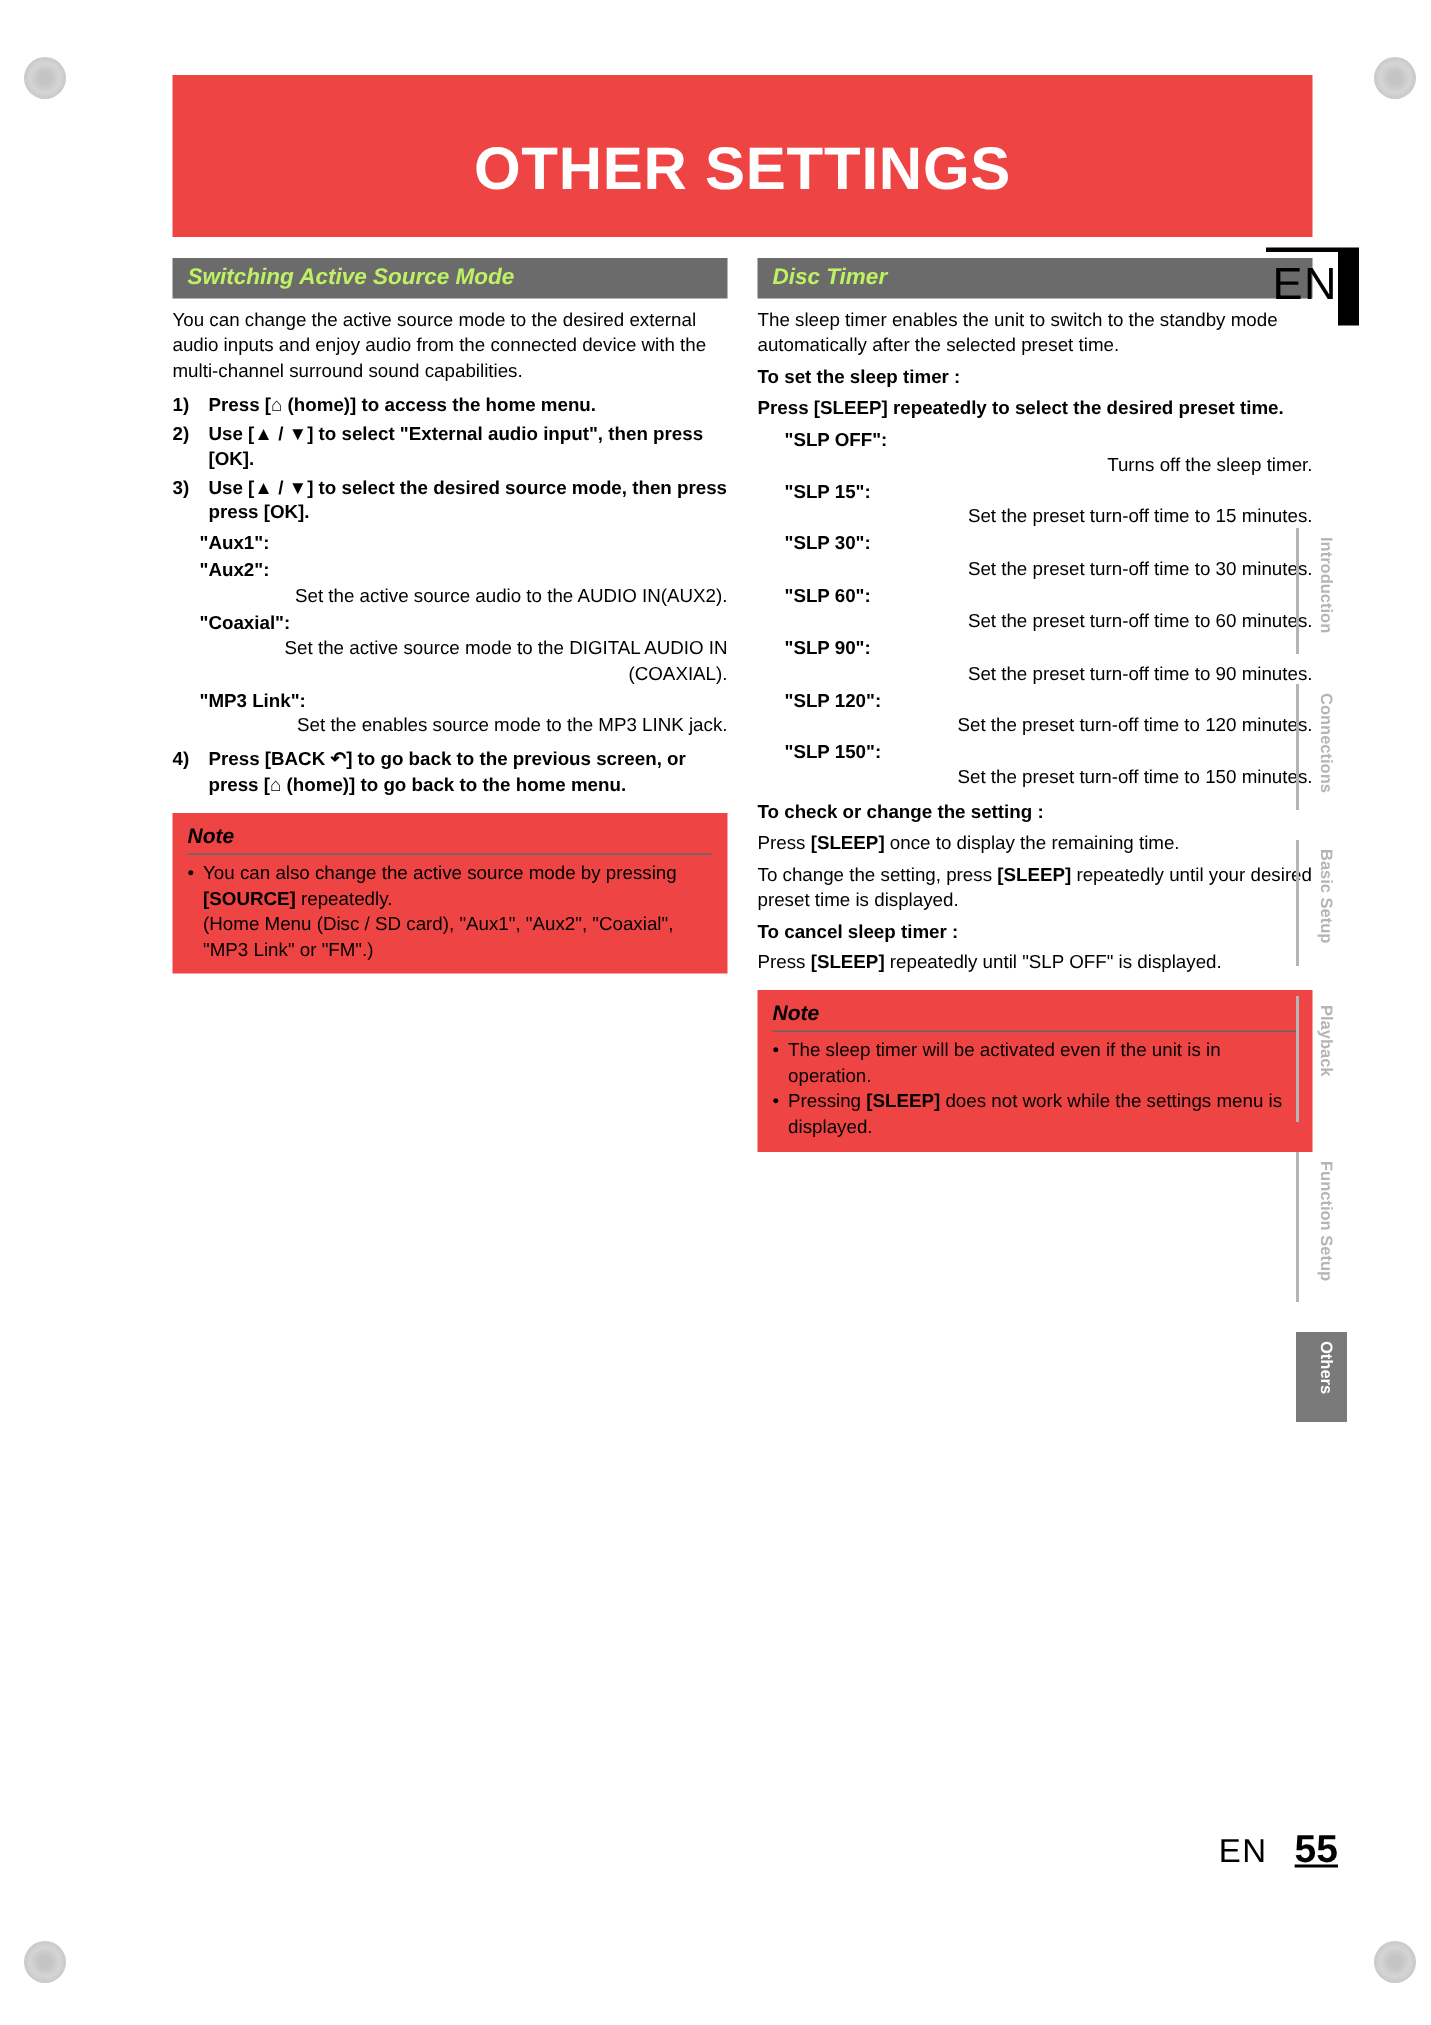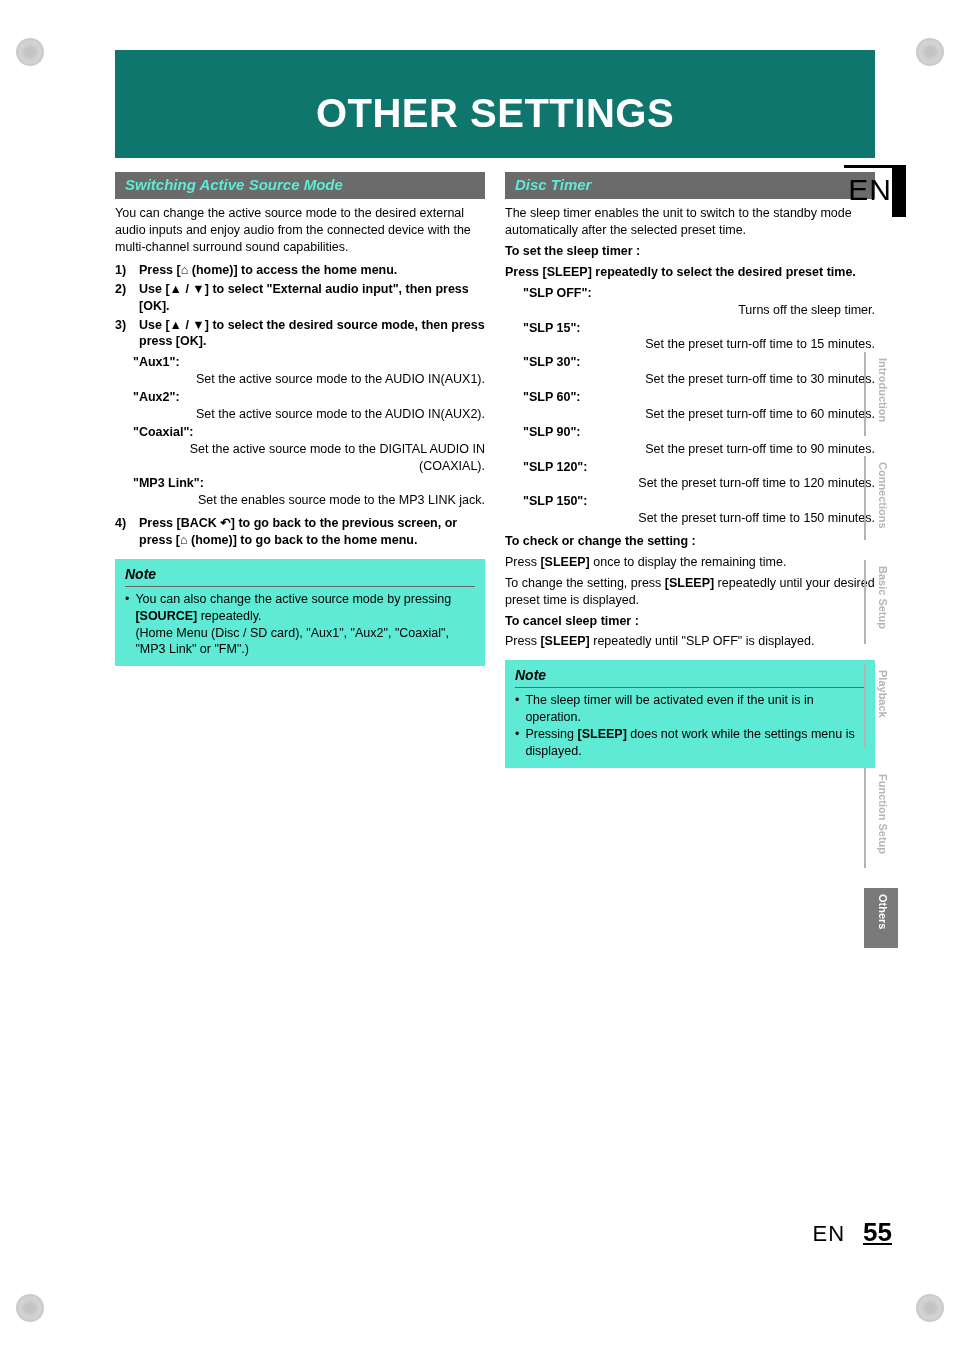--- a/index.html
+++ b/index.html
@@ -17,62 +17,62 @@
              background: radial-gradient(circle, #888 20%, #aaa 50%, #888 80%); opacity: .5; }
 
   .page {
     position: absolute;
     left: 115px;
     top: 50px;
     width: 760px;
   }
 
   .header-band {
-    background: #0f766e;
+    background: #ef4444;
     color: #fff;
     text-align: center;
     padding: 36px 0 18px 0;
     margin-bottom: 14px;
   }
   .header-band h1 {
     font-size: 40px;
     font-weight: 700;
     letter-spacing: 0.5px;
   }
 
   .columns {
     display: flex;
     gap: 20px;
   }
   .col { flex: 1 1 0; width: 345px; }
 
   .section-bar {
     background: #6b6b6b;
-    color: #5eead4;
+    color: #bef264;
     font-style: italic;
     font-weight: 700;
     font-size: 15px;
     padding: 3px 10px 4px 10px;
     margin-bottom: 6px;
   }
 
   .col p, .col ol, .indent-list, .note-box ul, .step, .sub-item { font-size: 12.5px; }
 
   ol.steps { list-style: none; padding-left: 0; margin-top: 6px; }
   ol.steps > li { margin-left: 0; display: flex; gap: 6px; margin-bottom: 2px; }
   ol.steps > li .num { font-weight: 700; min-width: 18px; }
   ol.steps > li .body { flex: 1; font-weight: 700; }
 
   .sub-list { margin: 4px 0 6px 18px; }
   .sub-item { margin-bottom: 1px; }
   .sub-item .lbl { font-weight: 700; }
   .sub-item .desc { font-weight: 400; display: block; text-align: right; }
 
   .note-box {
-    background: #5eead4;
+    background: #ef4444;
     padding: 6px 10px 8px 10px;
     margin-top: 10px;
   }
   .note-box .note-title {
     font-style: italic;
     font-weight: 700;
     font-size: 14px;
     border-bottom: 1px solid #666;
     margin-bottom: 4px;
     padding-bottom: 2px;
@@ -185,25 +185,24 @@
           <span class="num">3)</span>
           <span class="body">
             <span>Use [</span><span class="sym">▲ / ▼</span><span>] to select the desired source mode, then press press [OK].</span>
           </span>
         </li>
       </ol>
 
       <div class="sub-list">
         <div class="sub-item">
           <span class="lbl">"Aux1":</span>
-          <span class="desc">Set the active source mode to the AUDIO IN(AUX1).</span>
         </div>
         <div class="sub-item">
           <span class="lbl">"Aux2":</span>
-          <span class="desc">Set the active source mode to the AUDIO IN(AUX2).</span>
+          <span class="desc">Set the active source audio to the AUDIO IN(AUX2).</span>
         </div>
         <div class="sub-item">
           <span class="lbl">"Coaxial":</span>
           <span class="desc">Set the active source mode to the DIGITAL AUDIO IN (COAXIAL).</span>
         </div>
         <div class="sub-item">
           <span class="lbl">"MP3 Link":</span>
           <span class="desc">Set the enables source mode to the MP3 LINK jack.</span>
         </div>
       </div>

